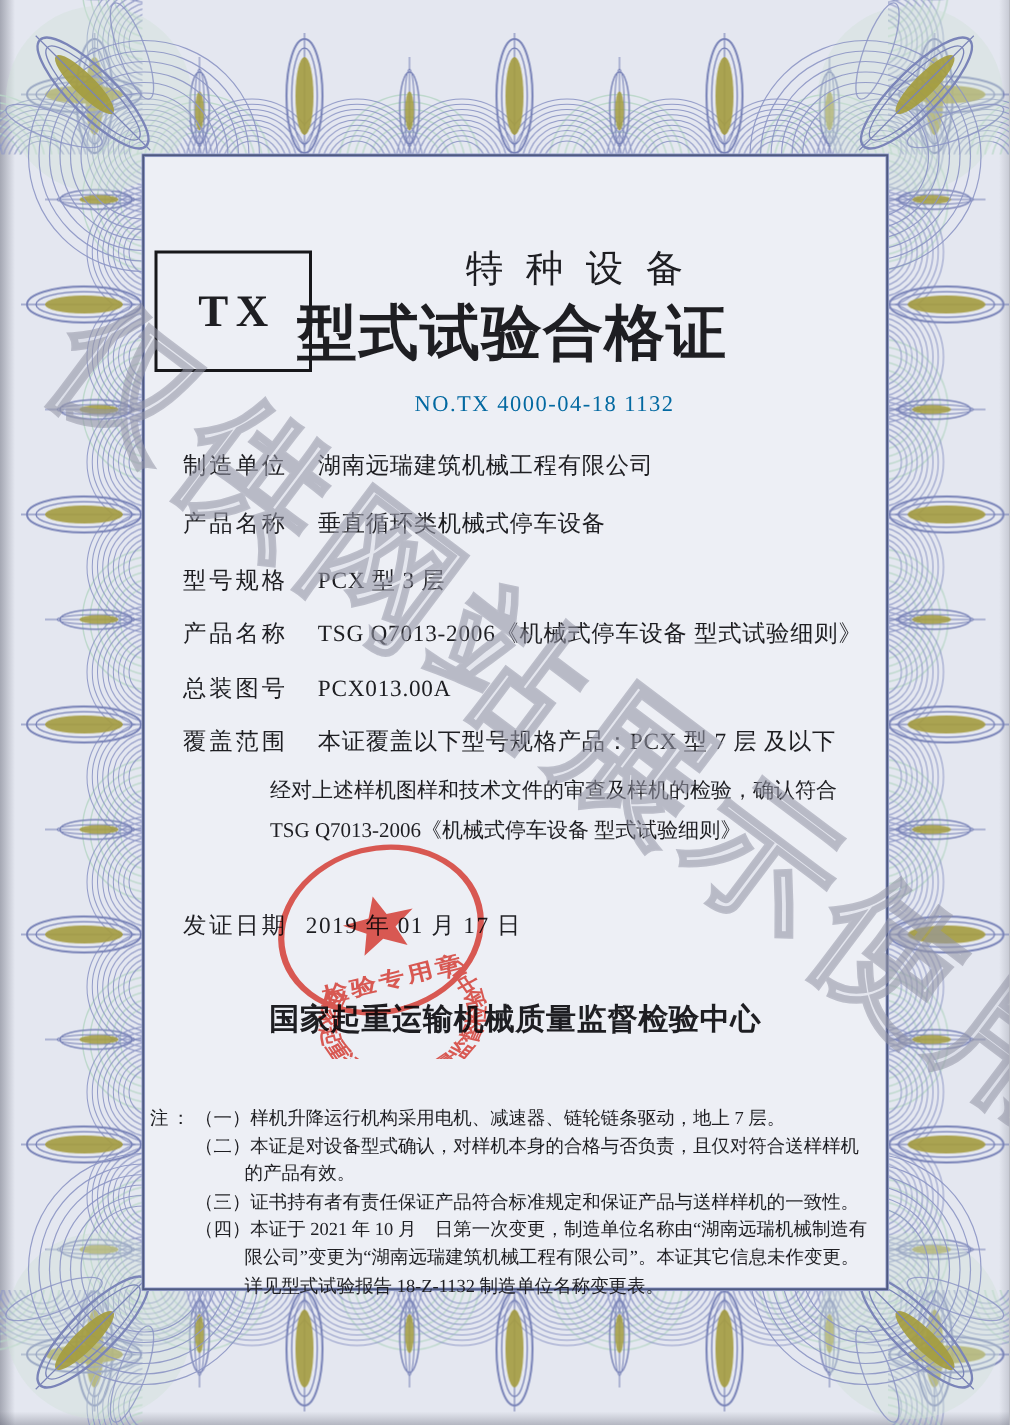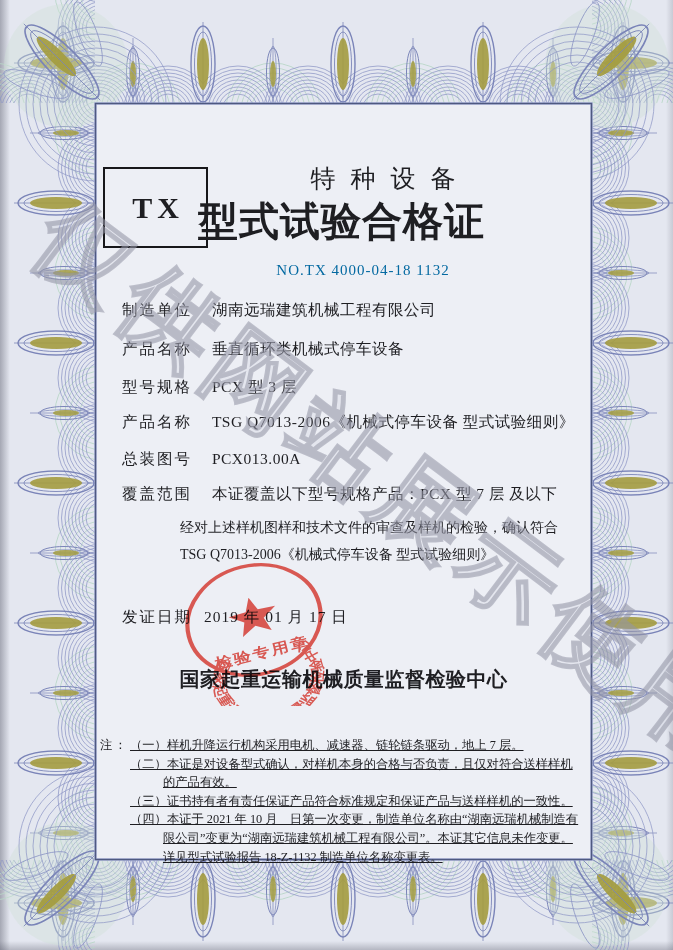--- a/index.html
+++ b/index.html
@@ -39,21 +39,21 @@
   .concl{position:absolute;left:180px;top:514px;width:400px;font-size:14px;line-height:27px;}
   .daterow{position:absolute;left:122px;top:607px;font-size:15.5px;white-space:nowrap;}
   .daterow .lbl{letter-spacing:2px;display:inline-block;width:74px;}
   .daterow .val{margin-left:4px;letter-spacing:1px;}
   .stamp{position:absolute;left:152px;top:534px;z-index:5;mix-blend-mode:multiply;}
   .authority{position:absolute;left:95px;top:666px;width:497px;text-align:center;
     font-size:20px;font-weight:700;letter-spacing:0.5px;}
   .notes{position:absolute;left:100px;top:736px;width:482px;font-size:12.3px;line-height:18.6px;}
   .notes-label{position:absolute;left:0;top:0;letter-spacing:2px;}
   .notes-items{margin-left:30px;}
-  .note{padding-left:33px;text-indent:-33px;text-decoration:underline;}
+  .note{padding-left:33px;text-indent:-33px;}
   [data-interactable]{cursor:default;}
 </style>
 </head>
 <body>
 
 <div class="page" data-interactable="false">
 
   <svg class="border-svg" width="673" height="950" viewBox="0 0 673 950" data-interactable="false" aria-hidden="true">
     <defs>
       <pattern id="gp" width="140" height="110" patternUnits="userSpaceOnUse" patternTransform="translate(63 0)">

